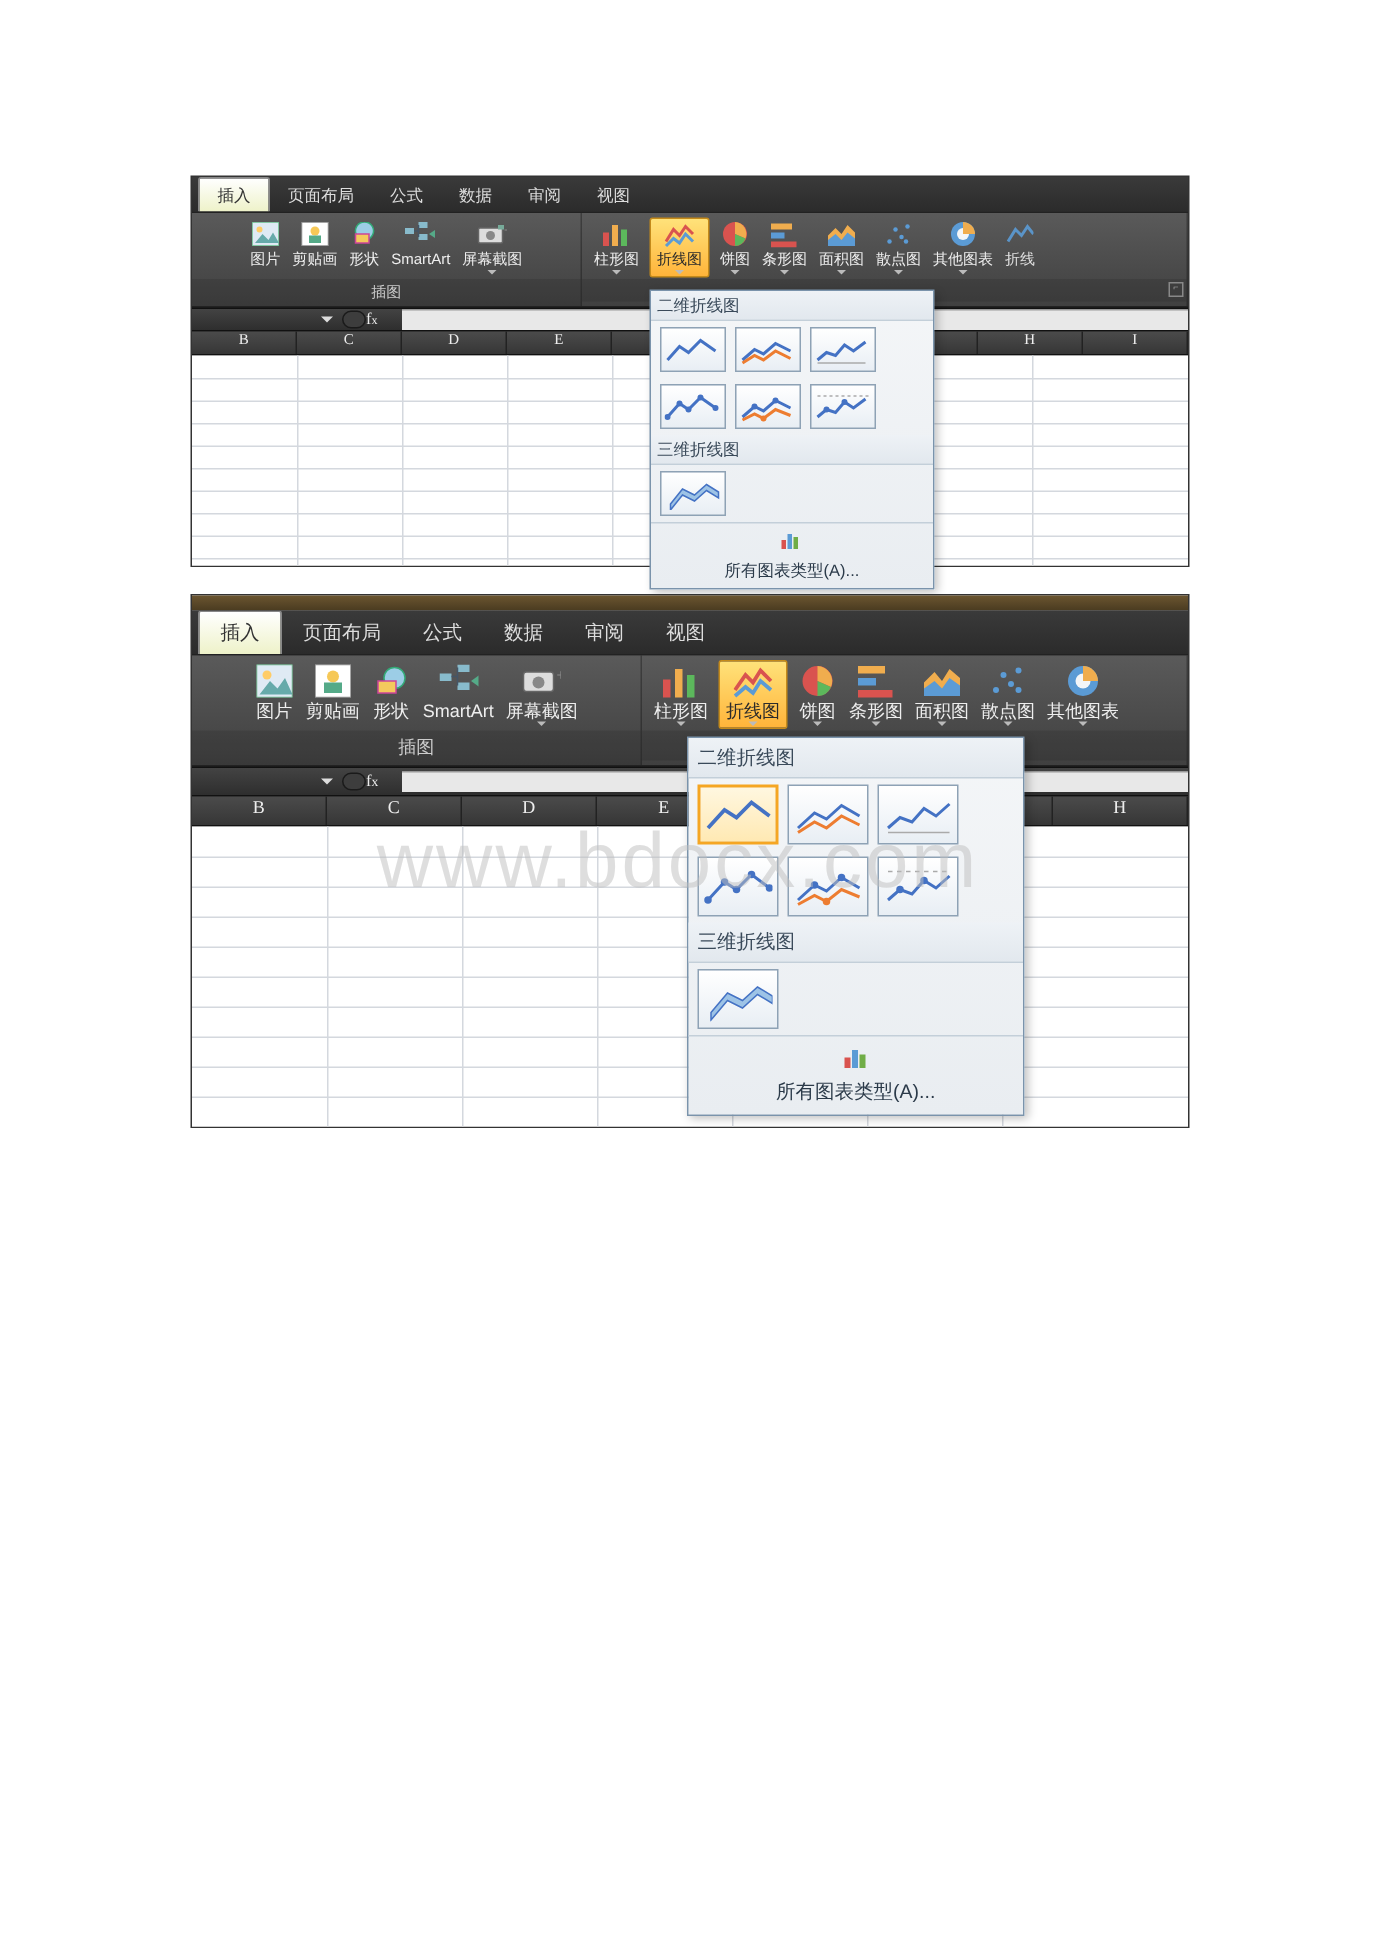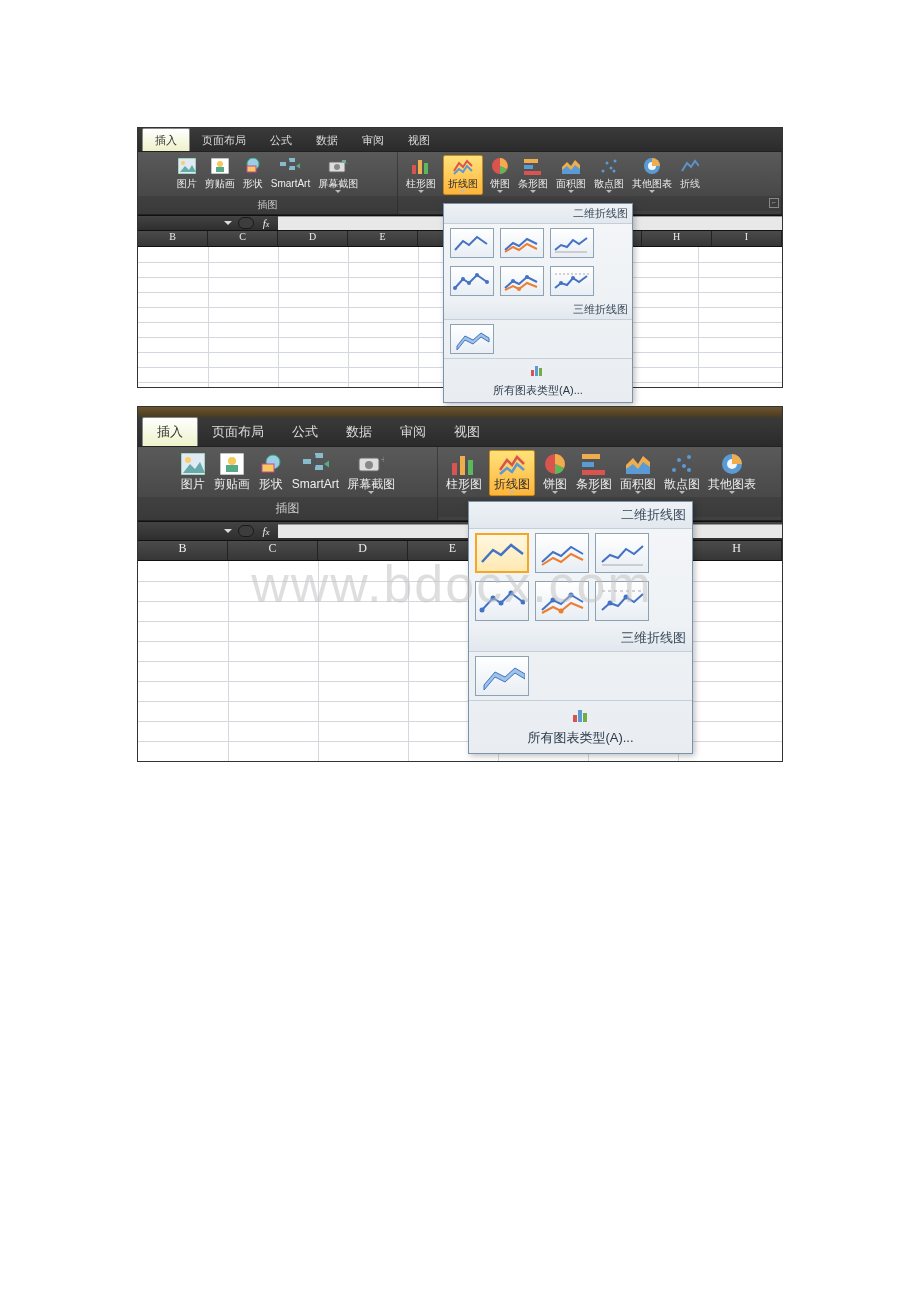--- a/index.html
+++ b/index.html
@@ -1,17 +1,17 @@
 <!DOCTYPE html>
 <html><head>
 <meta charset="utf-8">
 <style>
   * { box-sizing: border-box; margin: 0; padding: 0; }
   body { font-family: "Microsoft YaHei", Arial, sans-serif; background: #fff; width: 920px; }
-  .page { padding: 17px; }
+  .page { padding: 7px; }
   .shot { margin: 8px 120px 18px 120px; border: 1px solid #333; }
   .shot2 { margin: 18px 120px 18px 120px; border: 1px solid #333; }
   .ribbon-wrap { background: linear-gradient(#3a3a3a,#232323); }
   .tabbar { display: flex; align-items: flex-end; height: 24px; padding-left: 4px; background: linear-gradient(#3a3a3a,#2b2b2b); border-bottom: 1px solid #222; }
   .tab { font-size: 11px; color: #ddd; padding: 4px 12px 3px 12px; }
   .tab.active { background: linear-gradient(#fff,#eef2c9); color: #333; border: 1px solid #888; border-bottom: none; border-radius: 2px 2px 0 0; font-weight: 500; }
   .ribbon { display: flex; background: linear-gradient(#5a5a5a,#404040); border-bottom: 1px solid #222; }
   .group { display: flex; flex-direction: column; align-items: center; border-right: 1px solid rgba(0,0,0,0.3); padding: 2px 0 0 0; }
   .group-body { display: flex; align-items: flex-start; padding: 2px 4px; }
   .group-label { font-size: 10px; color: #ccc; padding: 2px 0; background: rgba(0,0,0,0.1); width: 100%; text-align: center; position: relative; }
@@ -20,29 +20,29 @@
   .rbtn.sel { background: linear-gradient(#ffe27a,#ffb43a); border: 1px solid #c48a1a; border-radius: 2px; margin: -1px 3px; }
   .rbtn .icon { width: 20px; height: 20px; display: flex; align-items: center; justify-content: center; }
   .rbtn .lbl { font-size: 10px; color: #eee; line-height: 11px; margin-top: 2px; white-space: nowrap; }
   .rbtn.sel .lbl { color: #2b2b2b; }
   .drop { width: 100%; height: 5px; display: flex; justify-content: center; }
   .drop::after { content: ""; border: 3px solid transparent; border-top: 3px solid #bbb; margin-top: 1px; }
   .namebox { display: flex; align-items: center; height: 16px; background: linear-gradient(#434343,#2e2e2e); border-top: 1px solid #111; border-bottom: 1px solid #111; }
   .nb-left { width: 100px; display: flex; justify-content: flex-end; align-items: center; padding-right: 6px; }
   .nb-arrow { width: 0; height: 0; border: 4px solid transparent; border-top: 4px solid #ddd; margin-top: 4px; }
   .nb-div { width: 16px; height: 12px; background: #3d3d3d; border-radius: 8px; border: 1px solid #1a1a1a; }
-  .nb-fx { width: 24px; font-style: italic; font-family: serif; font-size: 11px; color: #eee; text-align: center; }
+  .nb-fx { width: 24px; font-family: serif; font-size: 11px; color: #eee; }
   .nb-fx-line { flex: 1; height: 14px; background: #e8e8e8; border-top: 1px solid #999; }
   .colhdr { display: flex; height: 16px; background: linear-gradient(#4b4b4b,#363636); border-bottom: 1px solid #111; }
   .colhdr .ch { flex: 1; text-align: center; font-size: 10px; color: #eee; border-right: 1px solid #222; font-family: "Times New Roman", serif; }
   .cells { position: relative; background: #fff; height: 140px; }
   .cells2 { height: 200px; }
   .grid-line-h { position: absolute; left: 0; right: 0; height: 0; border-top: 1px solid #d4d8de; }
   .grid-line-v { position: absolute; top: 0; bottom: 0; width: 0; border-left: 1px solid #d4d8de; }
-  .popup { position: absolute; background: linear-gradient(#f4f6f8,#e9edf1); border: 1px solid #7a93ab; box-shadow: 2px 2px 6px rgba(0,0,0,0.25); text-align: right; }
+  .popup { position: absolute; background: linear-gradient(#f4f6f8,#e9edf1); border: 1px solid #7a93ab; box-shadow: 2px 2px 6px rgba(0,0,0,0.25); }
   .popup .phdr { font-size: 11px; color: #3a4a5a; padding: 2px 4px; background: linear-gradient(#eef2f6,#e2e8ee); border-bottom: 1px solid #c3cfd9; font-weight: 500; }
   .popup .prow { display: flex; padding: 4px 6px; gap: 6px; }
   .chartbtn { width: 44px; height: 30px; border: 1px solid #8ea2b5; background: linear-gradient(#fff,#e8eef4); display: flex; align-items: center; justify-content: center; cursor: default; }
   .chartbtn.sel { border: 2px solid #f5a623; background: linear-gradient(#fff7e0,#ffe9b3); }
   .popup .pfoot { display: flex; align-items: center; padding: 4px 6px; gap: 6px; border-top: 1px solid #c3cfd9; font-size: 11px; color: #2b3a49; flex-direction: column; }
   .body-text { font-size: 16px; line-height: 26px; color: #222; margin: 14px 120px 10px 120px; text-align: justify; }
   .body-text.indent { text-indent: 2em; }
   .watermark { position: absolute; left: 0; right: 16px; top: 50%; transform: translateY(-50%); text-align: center; font-size: 52px; color: #bfbfbf; font-family: Arial, sans-serif; letter-spacing: 2px; pointer-events: none; z-index: 3; opacity: 0.5; }
   .wmwrap { position: relative; }
   .cells-area { position: relative; background: #fff; }

